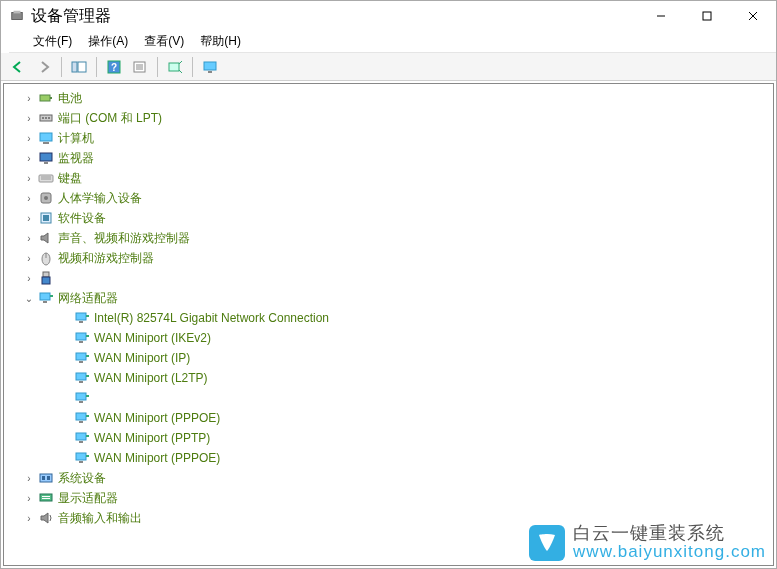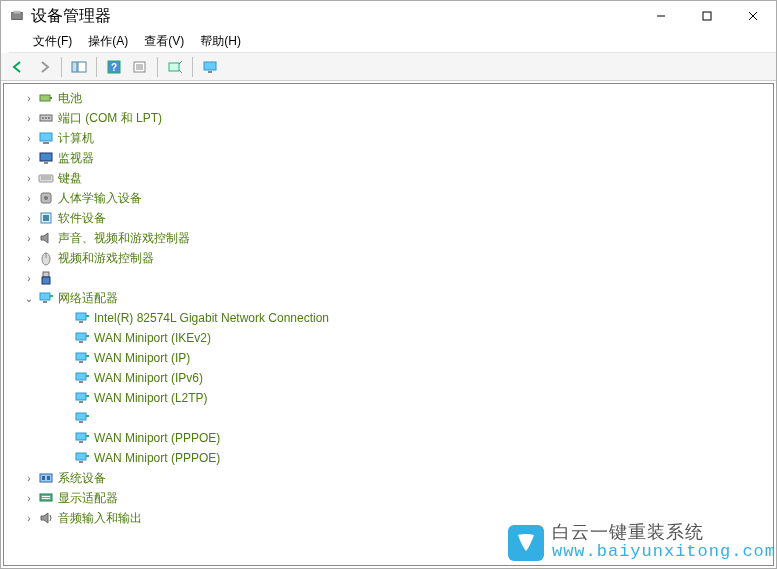--- a/index.html
+++ b/index.html
@@ -92,25 +92,24 @@
     }
     .twisty.empty { visibility: hidden; }
     .node-icon {
       width: 16px; height: 16px; margin: 0 4px 0 2px;
       display: inline-flex; align-items: center; justify-content: center;
     }
     .node-label { font-size: 12px; color: #4d7c0f; }
     
     .watermark {
       position: absolute;
-      right: 0; bottom: 6px;
+      right: 10px; bottom: 6px;
       display: flex; align-items: center; gap: 8px;
       opacity: 0.95;
       pointer-events: none;
-      font-family: Liberation Mono, monospace;
     }
     .wm-logo {
       width: 36px; height: 36px; background:#29abe2; border-radius:6px;
       display:flex;align-items:center;justify-content:center;
     }
     .wm-text { display:flex; flex-direction:column; line-height:1.1;}
     .wm-top { font-size: 18px; color:#4a4a4a; font-weight:500; letter-spacing:1px;}
     .wm-bot { font-size: 17px; color:#29abe2; letter-spacing:1px;}
     
     .content::-webkit-scrollbar { width: 16px; }
@@ -354,31 +353,20 @@
       </li>
       <li class="level2">
         <span class="twisty empty">›</span>
         <span class="node-icon">
           <svg width="16" height="16">
             <rect x="2" y="3" width="10" height="7" fill="#6cf" stroke="#39c"></rect>
             <rect x="5" y="11" width="4" height="2" fill="#888"></rect>
             <line x1="12" y1="6" x2="15" y2="6" stroke="#3a7" stroke-width="2"></line>
           </svg>
         </span>
-        <span class="node-label">WAN Miniport (IPv6)</span>
-      </li>
-      <li class="level2">
-        <span class="twisty empty">›</span>
-        <span class="node-icon">
-          <svg width="16" height="16">
-            <rect x="2" y="3" width="10" height="7" fill="#6cf" stroke="#39c"></rect>
-            <rect x="5" y="11" width="4" height="2" fill="#888"></rect>
-            <line x1="12" y1="6" x2="15" y2="6" stroke="#3a7" stroke-width="2"></line>
-          </svg>
-        </span>
         <span class="node-label">WAN Miniport (L2TP)</span>
       </li>
       <li class="level2">
         <span class="twisty empty">›</span>
         <span class="node-icon">
           <svg width="16" height="16">
             <rect x="2" y="3" width="10" height="7" fill="#6cf" stroke="#39c"></rect>
             <rect x="5" y="11" width="4" height="2" fill="#888"></rect>
             <line x1="12" y1="6" x2="15" y2="6" stroke="#3a7" stroke-width="2"></line>
           </svg>
@@ -387,20 +375,31 @@
       <li class="level2">
         <span class="twisty empty">›</span>
         <span class="node-icon">
           <svg width="16" height="16">
             <rect x="2" y="3" width="10" height="7" fill="#6cf" stroke="#39c"></rect>
             <rect x="5" y="11" width="4" height="2" fill="#888"></rect>
             <line x1="12" y1="6" x2="15" y2="6" stroke="#3a7" stroke-width="2"></line>
           </svg>
         </span>
         <span class="node-label">WAN Miniport (PPPOE)</span>
+      </li>
+      <li class="level2">
+        <span class="twisty empty">›</span>
+        <span class="node-icon">
+          <svg width="16" height="16">
+            <rect x="2" y="3" width="10" height="7" fill="#6cf" stroke="#39c"></rect>
+            <rect x="5" y="11" width="4" height="2" fill="#888"></rect>
+            <line x1="12" y1="6" x2="15" y2="6" stroke="#3a7" stroke-width="2"></line>
+          </svg>
+        </span>
+        <span class="node-label">WAN Miniport (PPTP)</span>
       </li>
       <li class="level2">
         <span class="twisty empty">›</span>
         <span class="node-icon">
           <svg width="16" height="16">
             <rect x="2" y="3" width="10" height="7" fill="#6cf" stroke="#39c"></rect>
             <rect x="5" y="11" width="4" height="2" fill="#888"></rect>
             <line x1="12" y1="6" x2="15" y2="6" stroke="#3a7" stroke-width="2"></line>
           </svg>
         </span>

